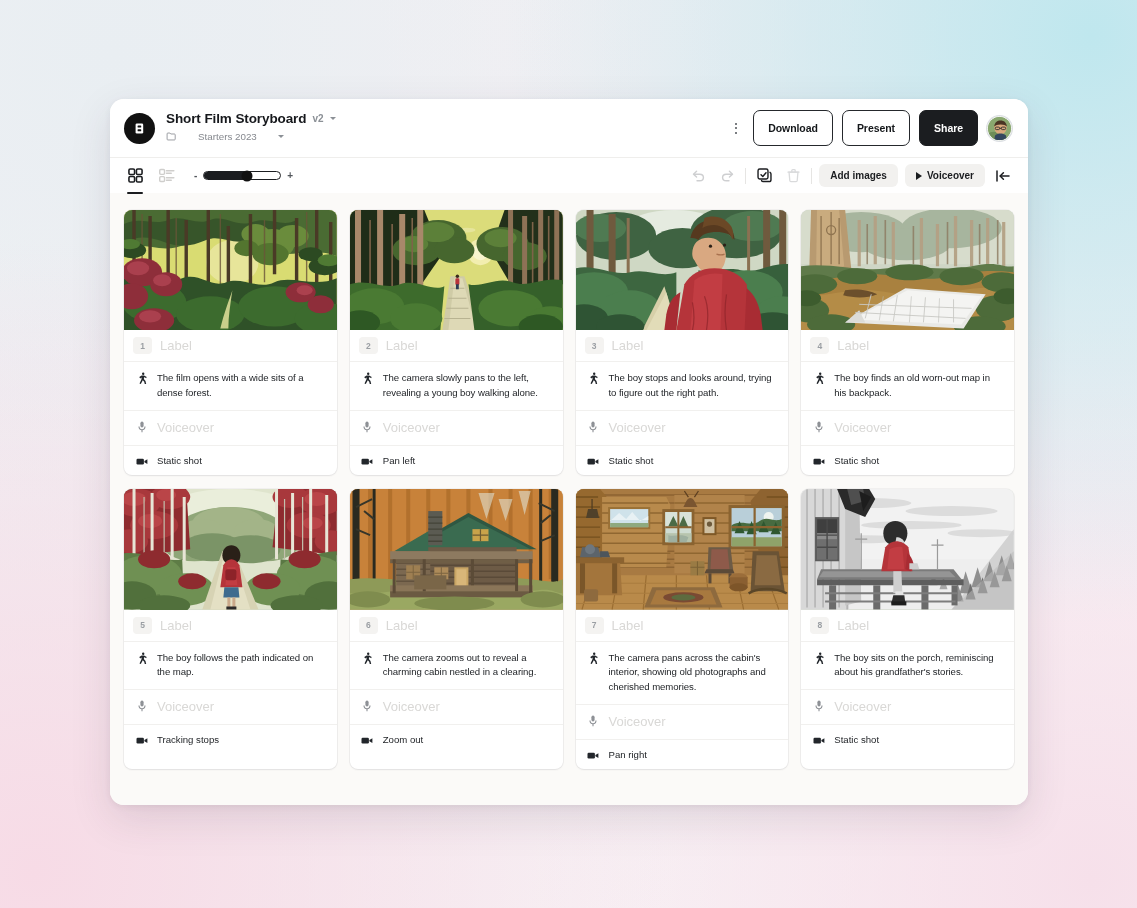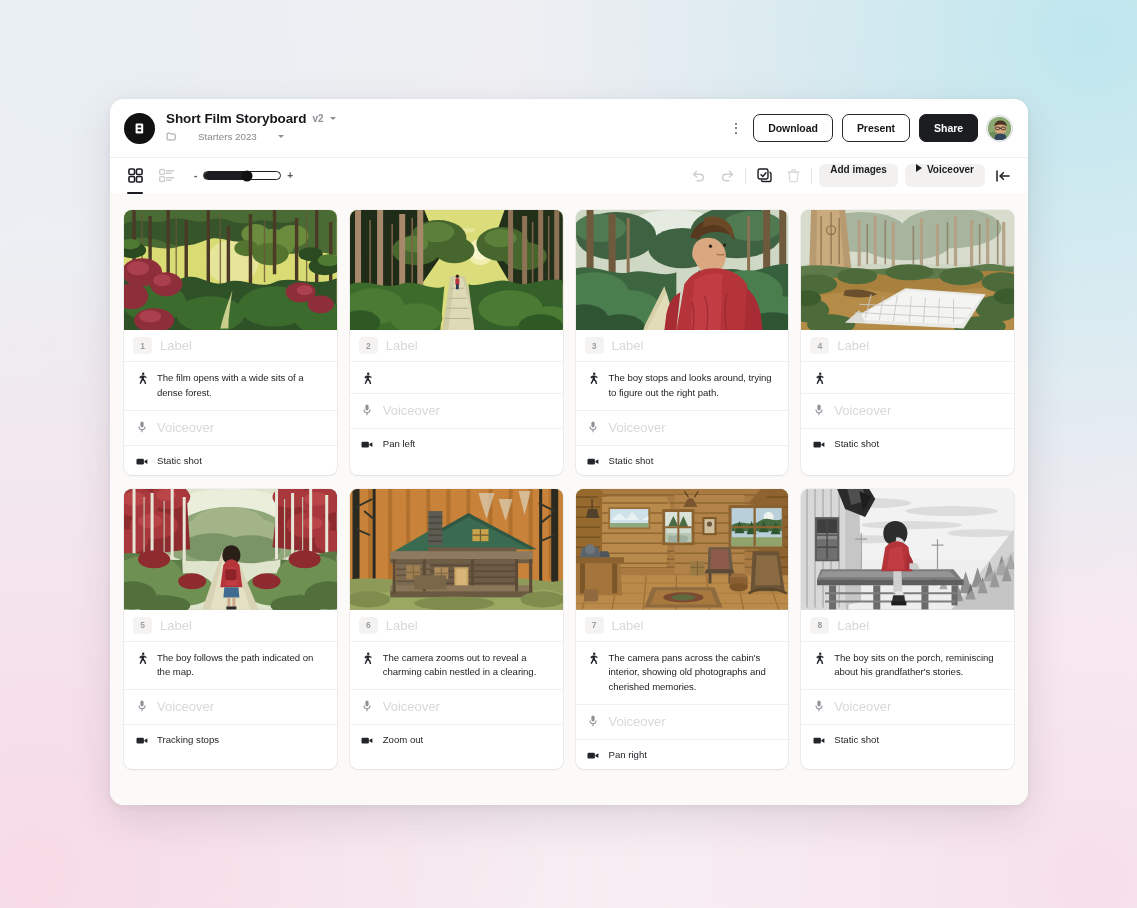--- a/index.html
+++ b/index.html
@@ -48,21 +48,21 @@
   .title-row { display: flex; align-items: center; gap: 6px; }
   .doc-title { font-size: 13.5px; font-weight: 700; color: #16181c; letter-spacing: -0.1px; }
   .ver { font-size: 10px; color: #8b9096; font-weight: 600; text-align: right; }
   .caret { width: 0; height: 0; border-left: 3.2px solid transparent; border-right: 3.2px solid transparent; border-top: 3.6px solid #8b9096; display:inline-block; }
   .folder-row { display: flex; align-items: center; gap: 21px; }
   .folder-row .fname { font-size: 9.8px; color: #86898f; font-weight: 500; }
   .hdr-right { margin-left: auto; display: flex; align-items: center; gap: 9px; }
   .kebab { width: 16px; height: 22px; display:flex; flex-direction:column; align-items:center; justify-content:center; gap:2.5px; cursor:pointer; }
   .kebab i { width: 2px; height: 2px; background: #4e5257; border-radius:50%; display:block; }
   .btn {
-    height: 28px; padding: 0 14px; border-radius: 7px;
+    height: 36px; padding: 0 14px; border-radius: 7px;
     font-size: 10.5px; font-weight: 700; letter-spacing: -0.05px;
     display: flex; align-items: center; justify-content: center;
     cursor: pointer; white-space: nowrap;
   }
   .btn-outline { background: #fff; border: 1.2px solid #25282c; color: #14171a; }
   .btn-dark { background: #1b1d20; border: 1.2px solid #1b1d20; color: #fff; text-align: right; }
   .avatar {
     width: 25px; height: 25px; border-radius: 50%;
     border: 1.6px solid #fff; box-shadow: 0 0 0 1px #dcdfe3;
     overflow: hidden; flex: 0 0 25px; cursor: pointer;
@@ -91,21 +91,21 @@
   .track .fill { position:absolute; left:0; top:0; bottom:0; width: 62%; background:#1b1d20; border-radius: 6px 0 0 6px; }
   .track .knob { position:absolute; left: 56%; top: 50%; transform: translate(-50%,-50%); width: 11px; height: 11px; border-radius:50%; background:#111; }
 
   .tb-right { margin-left: auto; display: flex; align-items: center; gap: 7px; }
   .iconbtn { width: 22px; height: 22px; display:flex; align-items:center; justify-content:center; cursor:pointer; }
   .iconbtn.dim { opacity: .32; }
   .tb-sep { width: 1px; height: 16px; background: #e6e5e3; }
   .btn-sm {
     height: 23px; padding: 0 11px; border-radius: 6px; background: #f2f1ef;
     font-size: 10px; font-weight: 700; color: #1b1d20;
-    display:flex; align-items:flex-start; justify-content:center; gap:5px; cursor:pointer; white-space:nowrap;
+    display:flex; align-items:center; justify-content:center; gap:5px; cursor:pointer; white-space:nowrap;
   }
   .playtri { width:0;height:0;border-top:4px solid transparent;border-bottom:4px solid transparent;border-left:6px solid #1b1d20; }
 
   
   .board {
     flex: 1 1 auto; padding: 17px 14px 0 14px;
     display: grid;
     grid-template-columns: repeat(4, 1fr);
     grid-auto-rows: min-content;
     gap: 14px 13px;
@@ -409,20 +409,21 @@
       <div class="row row-label">
         <span class="numbadge">2</span>
         <span class="ph">Label</span>
       </div>
       <div class="row">
         <span class="ico">
           <svg width="10" height="12" viewBox="0 0 10 12" aria-hidden="true">
               <path d="M6.2 0.5a1.2 1.2 0 1 1 0 2.4 1.2 1.2 0 0 1 0-2.4zM4.6 3.5 2.3 5.1l.8 1.3 1.6-1-.3 2.1-1.9 3.9 1.3.6 2-3.8 1.4 1.5.6 2.6 1.4-.3-.7-3-1.7-1.9.6-2 1.7 1.1.6-1.2-2.6-1.6z" fill="#22262b"></path>
             </svg>
         </span>
+        <span class="desc">The camera slowly pans to the left, revealing a young boy walking alone.</span>
       </div>
       <div class="row row-vo">
         <span class="ico">
           <svg width="8" height="12" viewBox="0 0 8 12" aria-hidden="true">
               <rect x="2.4" y="0.6" width="3.2" height="5.8" rx="1.6" fill="#8e9196"></rect>
               <path d="M1 5.6c0 1.8 1.3 3.1 3 3.1s3-1.3 3-3.1" fill="none" stroke="#8e9196" stroke-width="1.1"></path>
               <path d="M4 8.9v2.3" stroke="#8e9196" stroke-width="1.1"></path>
             </svg>
         </span>
         <span class="ph">Voiceover</span>
@@ -579,20 +580,21 @@
       <div class="row row-label">
         <span class="numbadge">4</span>
         <span class="ph">Label</span>
       </div>
       <div class="row">
         <span class="ico">
           <svg width="10" height="12" viewBox="0 0 10 12" aria-hidden="true">
               <path d="M6.2 0.5a1.2 1.2 0 1 1 0 2.4 1.2 1.2 0 0 1 0-2.4zM4.6 3.5 2.3 5.1l.8 1.3 1.6-1-.3 2.1-1.9 3.9 1.3.6 2-3.8 1.4 1.5.6 2.6 1.4-.3-.7-3-1.7-1.9.6-2 1.7 1.1.6-1.2-2.6-1.6z" fill="#22262b"></path>
             </svg>
         </span>
+        <span class="desc">The boy finds an old worn-out map in his backpack.</span>
       </div>
       <div class="row row-vo">
         <span class="ico">
           <svg width="8" height="12" viewBox="0 0 8 12" aria-hidden="true">
               <rect x="2.4" y="0.6" width="3.2" height="5.8" rx="1.6" fill="#8e9196"></rect>
               <path d="M1 5.6c0 1.8 1.3 3.1 3 3.1s3-1.3 3-3.1" fill="none" stroke="#8e9196" stroke-width="1.1"></path>
               <path d="M4 8.9v2.3" stroke="#8e9196" stroke-width="1.1"></path>
             </svg>
         </span>
         <span class="ph">Voiceover</span>

